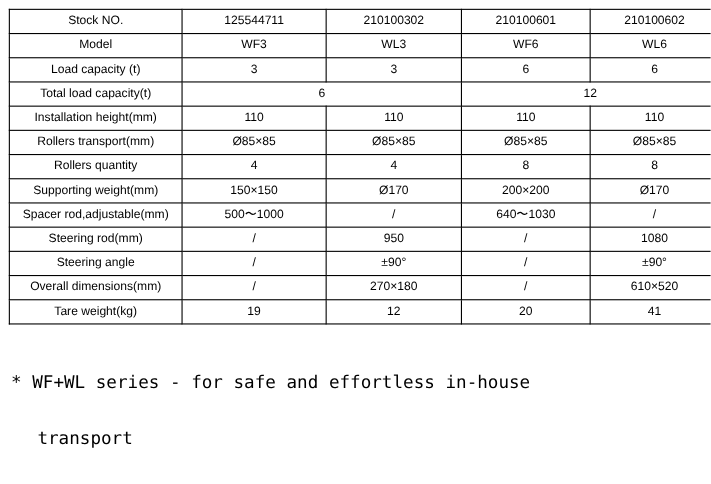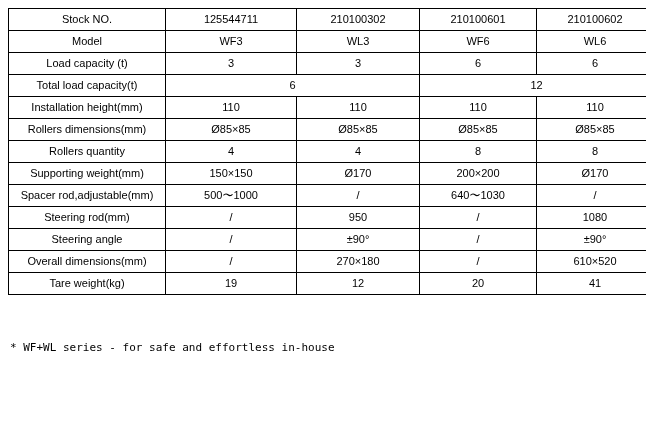--- a/index.html
+++ b/index.html
@@ -41,21 +41,21 @@
     width: 152px;
   }
   td.c1 { width: 126px; }
   td.c2 { width: 118px; }
   td.c3 { width: 112px; }
   td.c4 { width: 112px; }
 
   .notes {
     margin: 10px 0 0 10px;
     font-family: "DejaVu Sans Mono", monospace;
-    font-size: 11px;
+    font-size: 16px;
     line-height: 17px;
   }
   .note {
     margin-bottom: 1px;
     white-space: pre;
   }
   .note-line2 {
     padding-left: 24px;
     white-space: pre;
   }
@@ -100,21 +100,21 @@
 
       <tr>
         <td class="label">Installation height(mm)</td>
         <td>110</td>
         <td>110</td>
         <td>110</td>
         <td>110</td>
       </tr>
 
       <tr>
-        <td class="label">Rollers dimensions(mm)</td>
+        <td class="label">Rollers transport(mm)</td>
         <td>Ø85×85</td>
         <td>Ø85×85</td>
         <td>Ø85×85</td>
         <td>Ø85×85</td>
       </tr>
 
       <tr>
         <td class="label">Rollers quantity</td>
         <td>4</td>
         <td>4</td>
@@ -169,17 +169,18 @@
         <td>20</td>
         <td>41</td>
       </tr>
 
     </tbody>
   </table>
 
   <div class="notes">
     <div class="note">
       <div>* WF+WL series - for safe and effortless in-house</div>
+      <div class="note-line2">transport</div>
     </div>
 
   </div>
 
 </div>
 
 </body></html>

